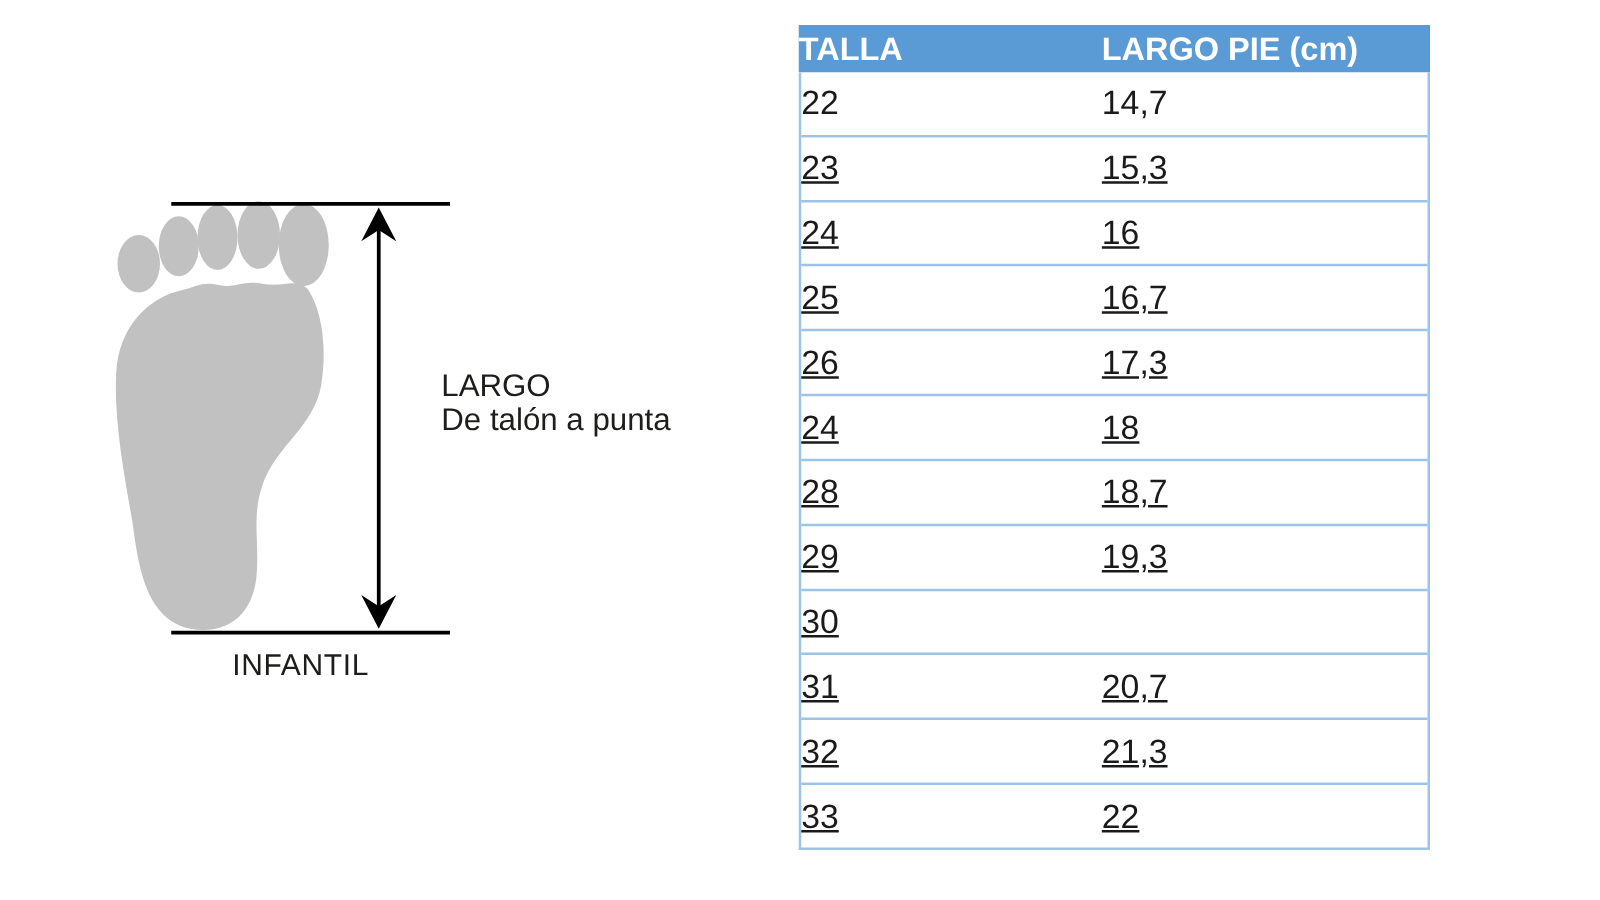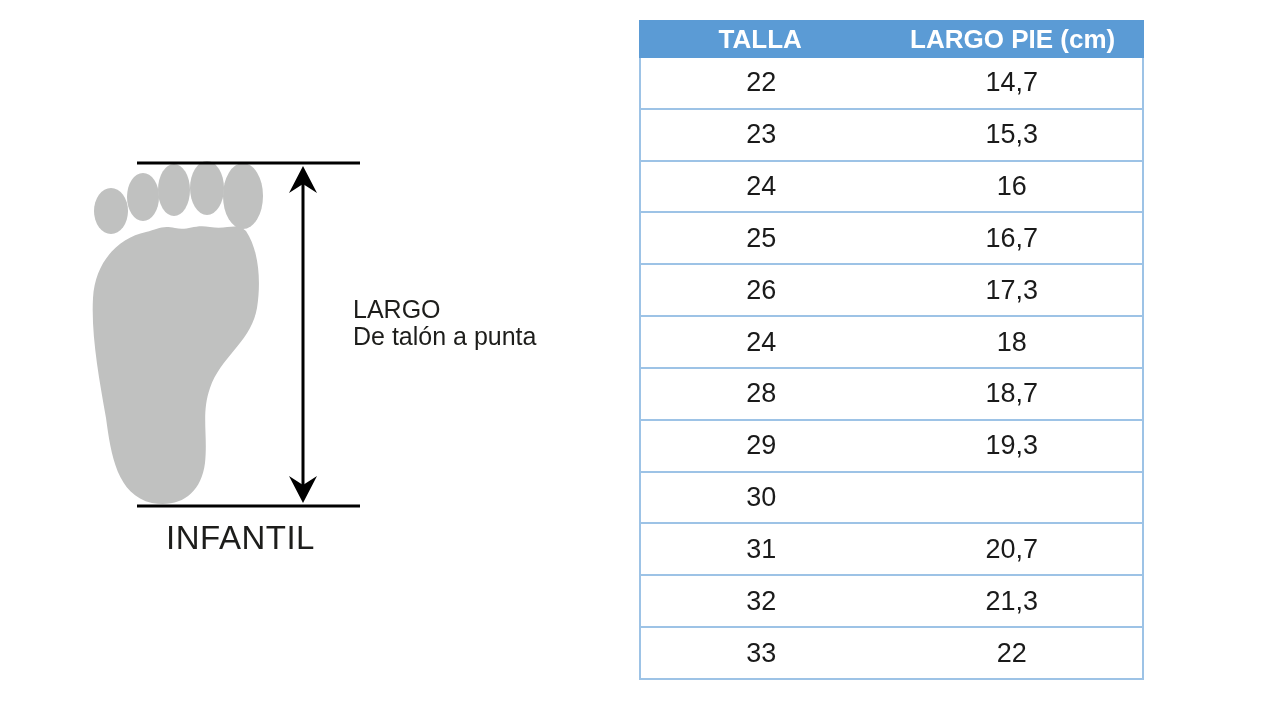--- a/index.html
+++ b/index.html
@@ -16,21 +16,21 @@
   .foot-svg { position: absolute; left: 0; top: 0; width: 560px; height: 720px; }
 
   .measure-label {
     position: absolute; left: 317px; top: 296px;
     font-size: 25px; line-height: 27px;
     color: #1d1d1b; white-space: nowrap; margin-left: 36px;
   }
   .infantil {
     position: absolute; left: 133px; top: 519px; width: 215px;
     text-align: center;
-    font-size: 33px; color: #1d1d1b;
+    font-size: 24px; color: #1d1d1b;
     letter-spacing: 0.5px;
   }
 
   
   .size-table {
     position: absolute; left: 639px; top: 20px; width: 505px;
   }
   .thead {
     display: flex; height: 38px;
     background: var(--header-bg, #5B9BD5);
@@ -45,22 +45,22 @@
     border-top: none;
     box-sizing: border-box;
     background: #ffffff;
   }
   .trow {
     flex: 1 1 0;
     display: flex; align-items: center;
     font-size: 27px;
     color: var(--body-text, #1a1a1a);
   }
-  .trow + .trow { border-top: 2px solid var(--row-border, #9DC3E6); }
-  .tcell { text-align: center; }
+  .trow + .trow { border-top: 2px solid var(--row-border, #9DC3E6); text-decoration: underline; }
+  .tcell { text-align: left; }
   .col-talla { width: 48%; }
   .col-largo { width: 52%; }
 </style>
 </head>
 <body>
 
 <div class="stage">
 
   <svg class="foot-svg" viewBox="0 0 560 720" xmlns="http://www.w3.org/2000/svg">
     <g>

